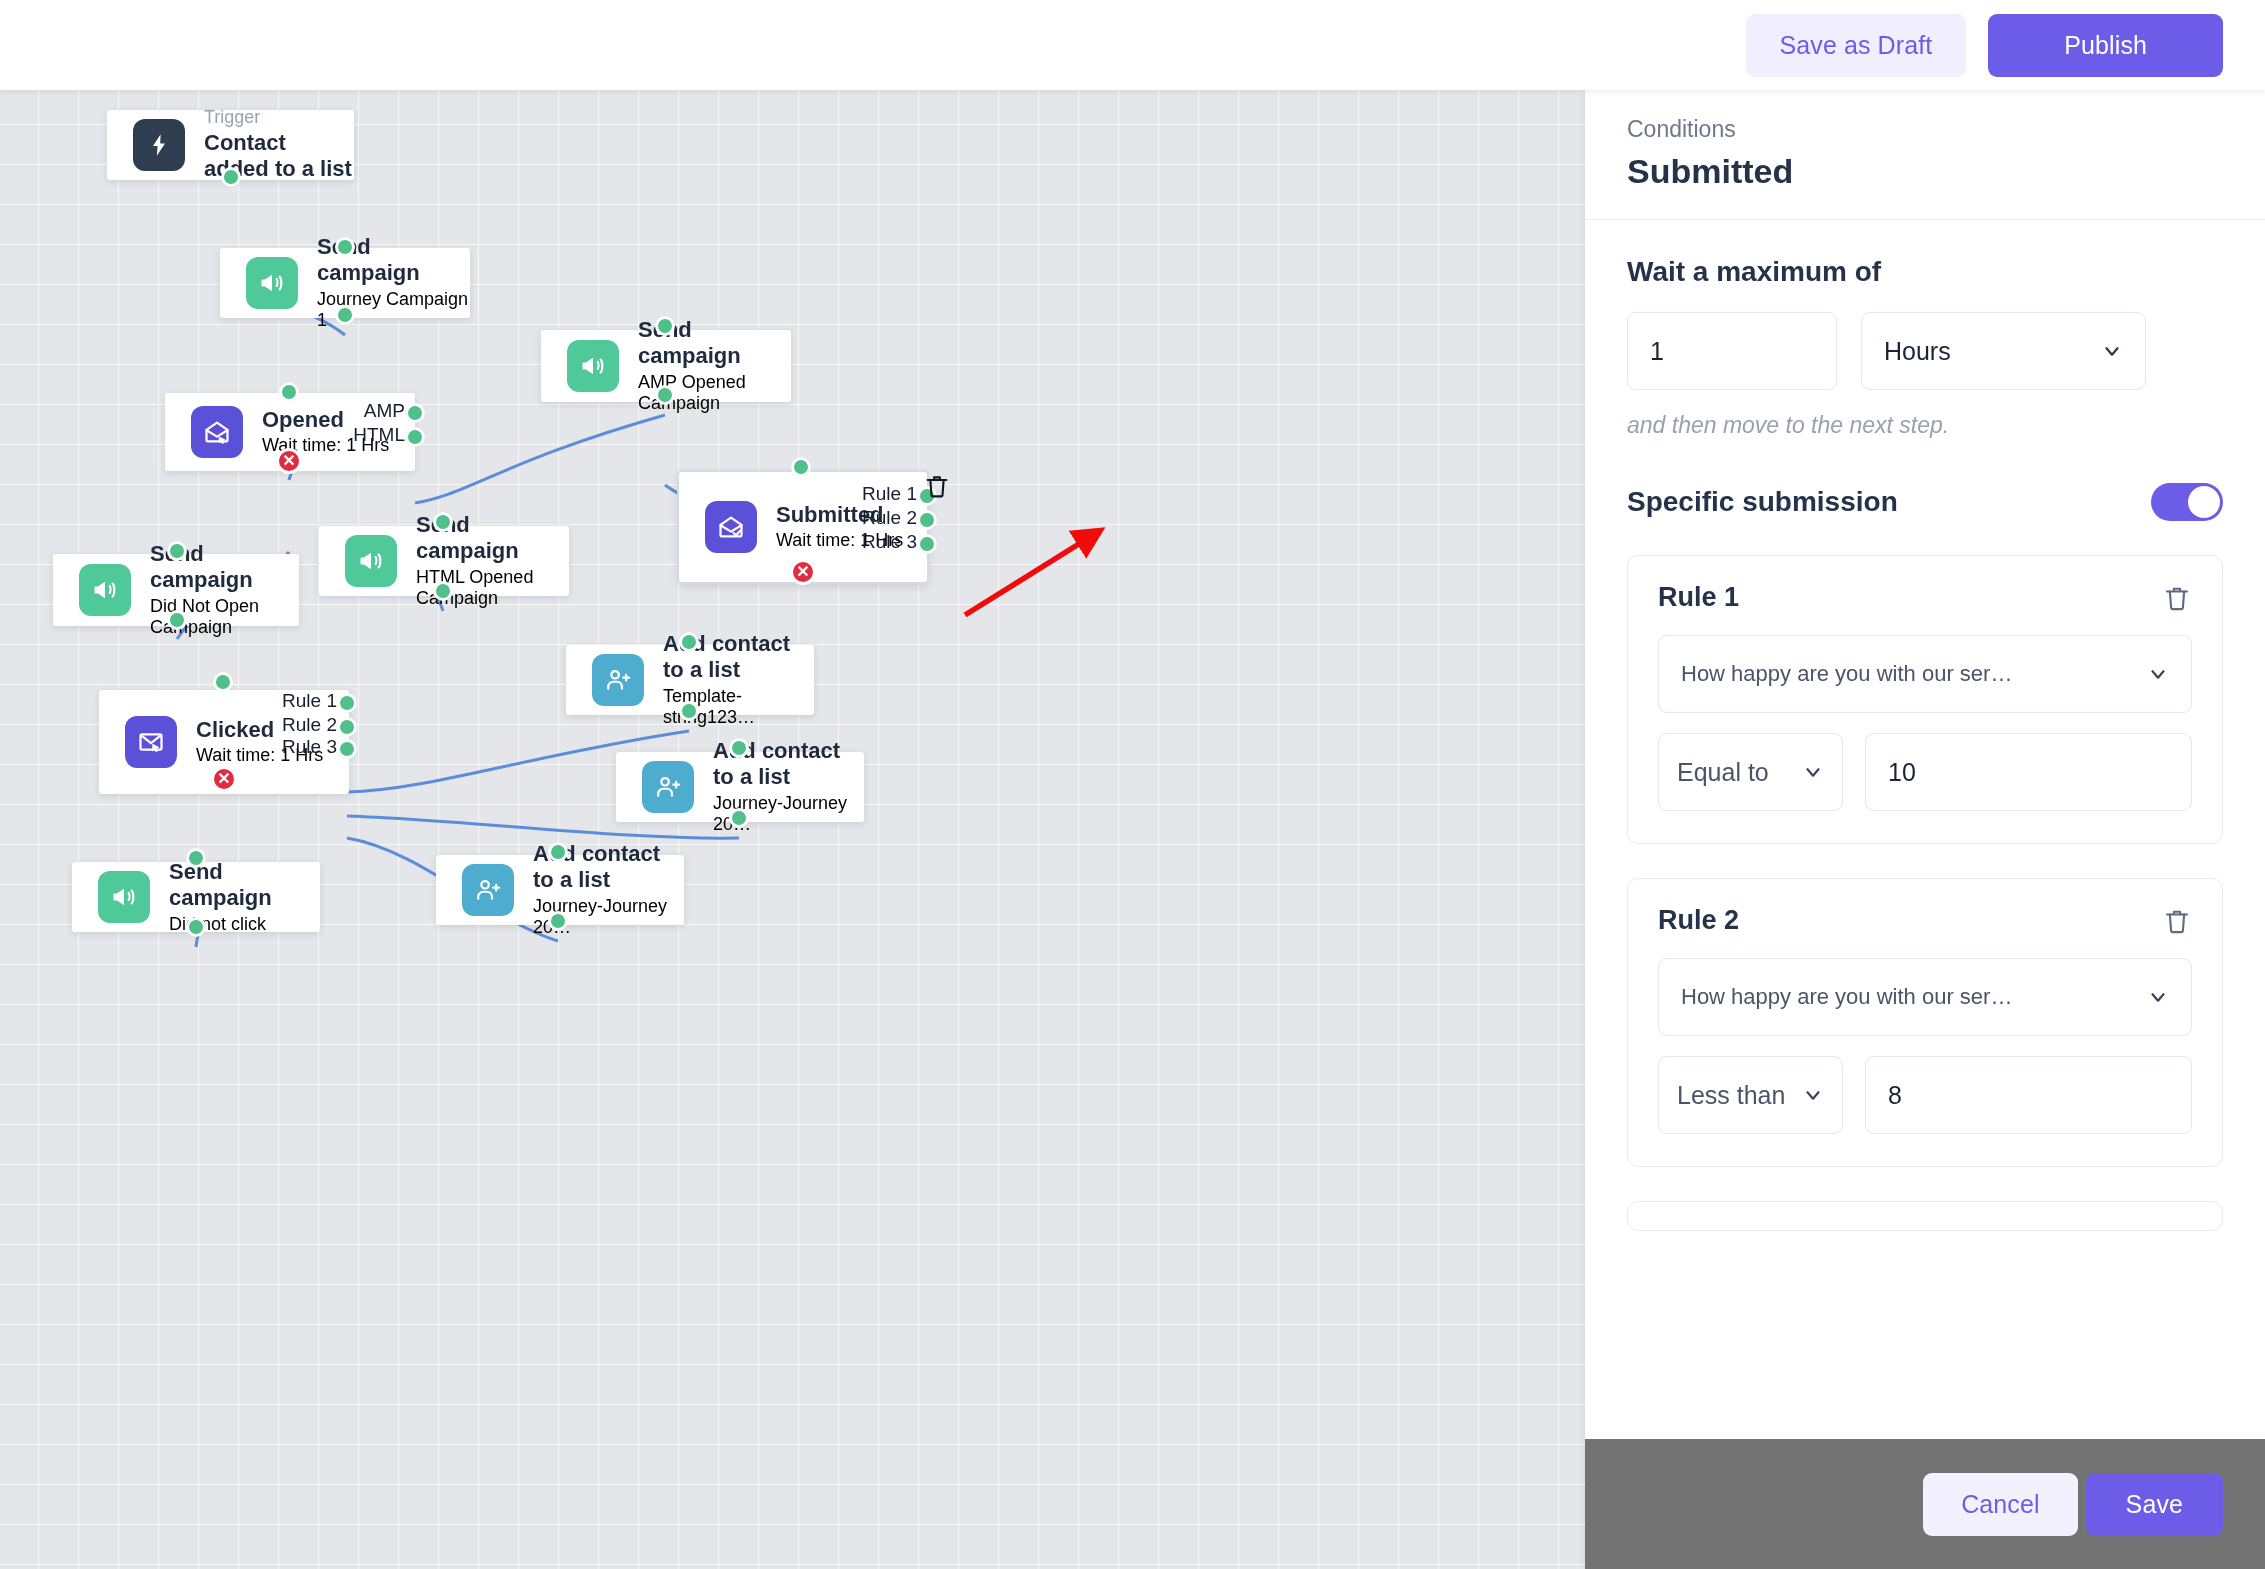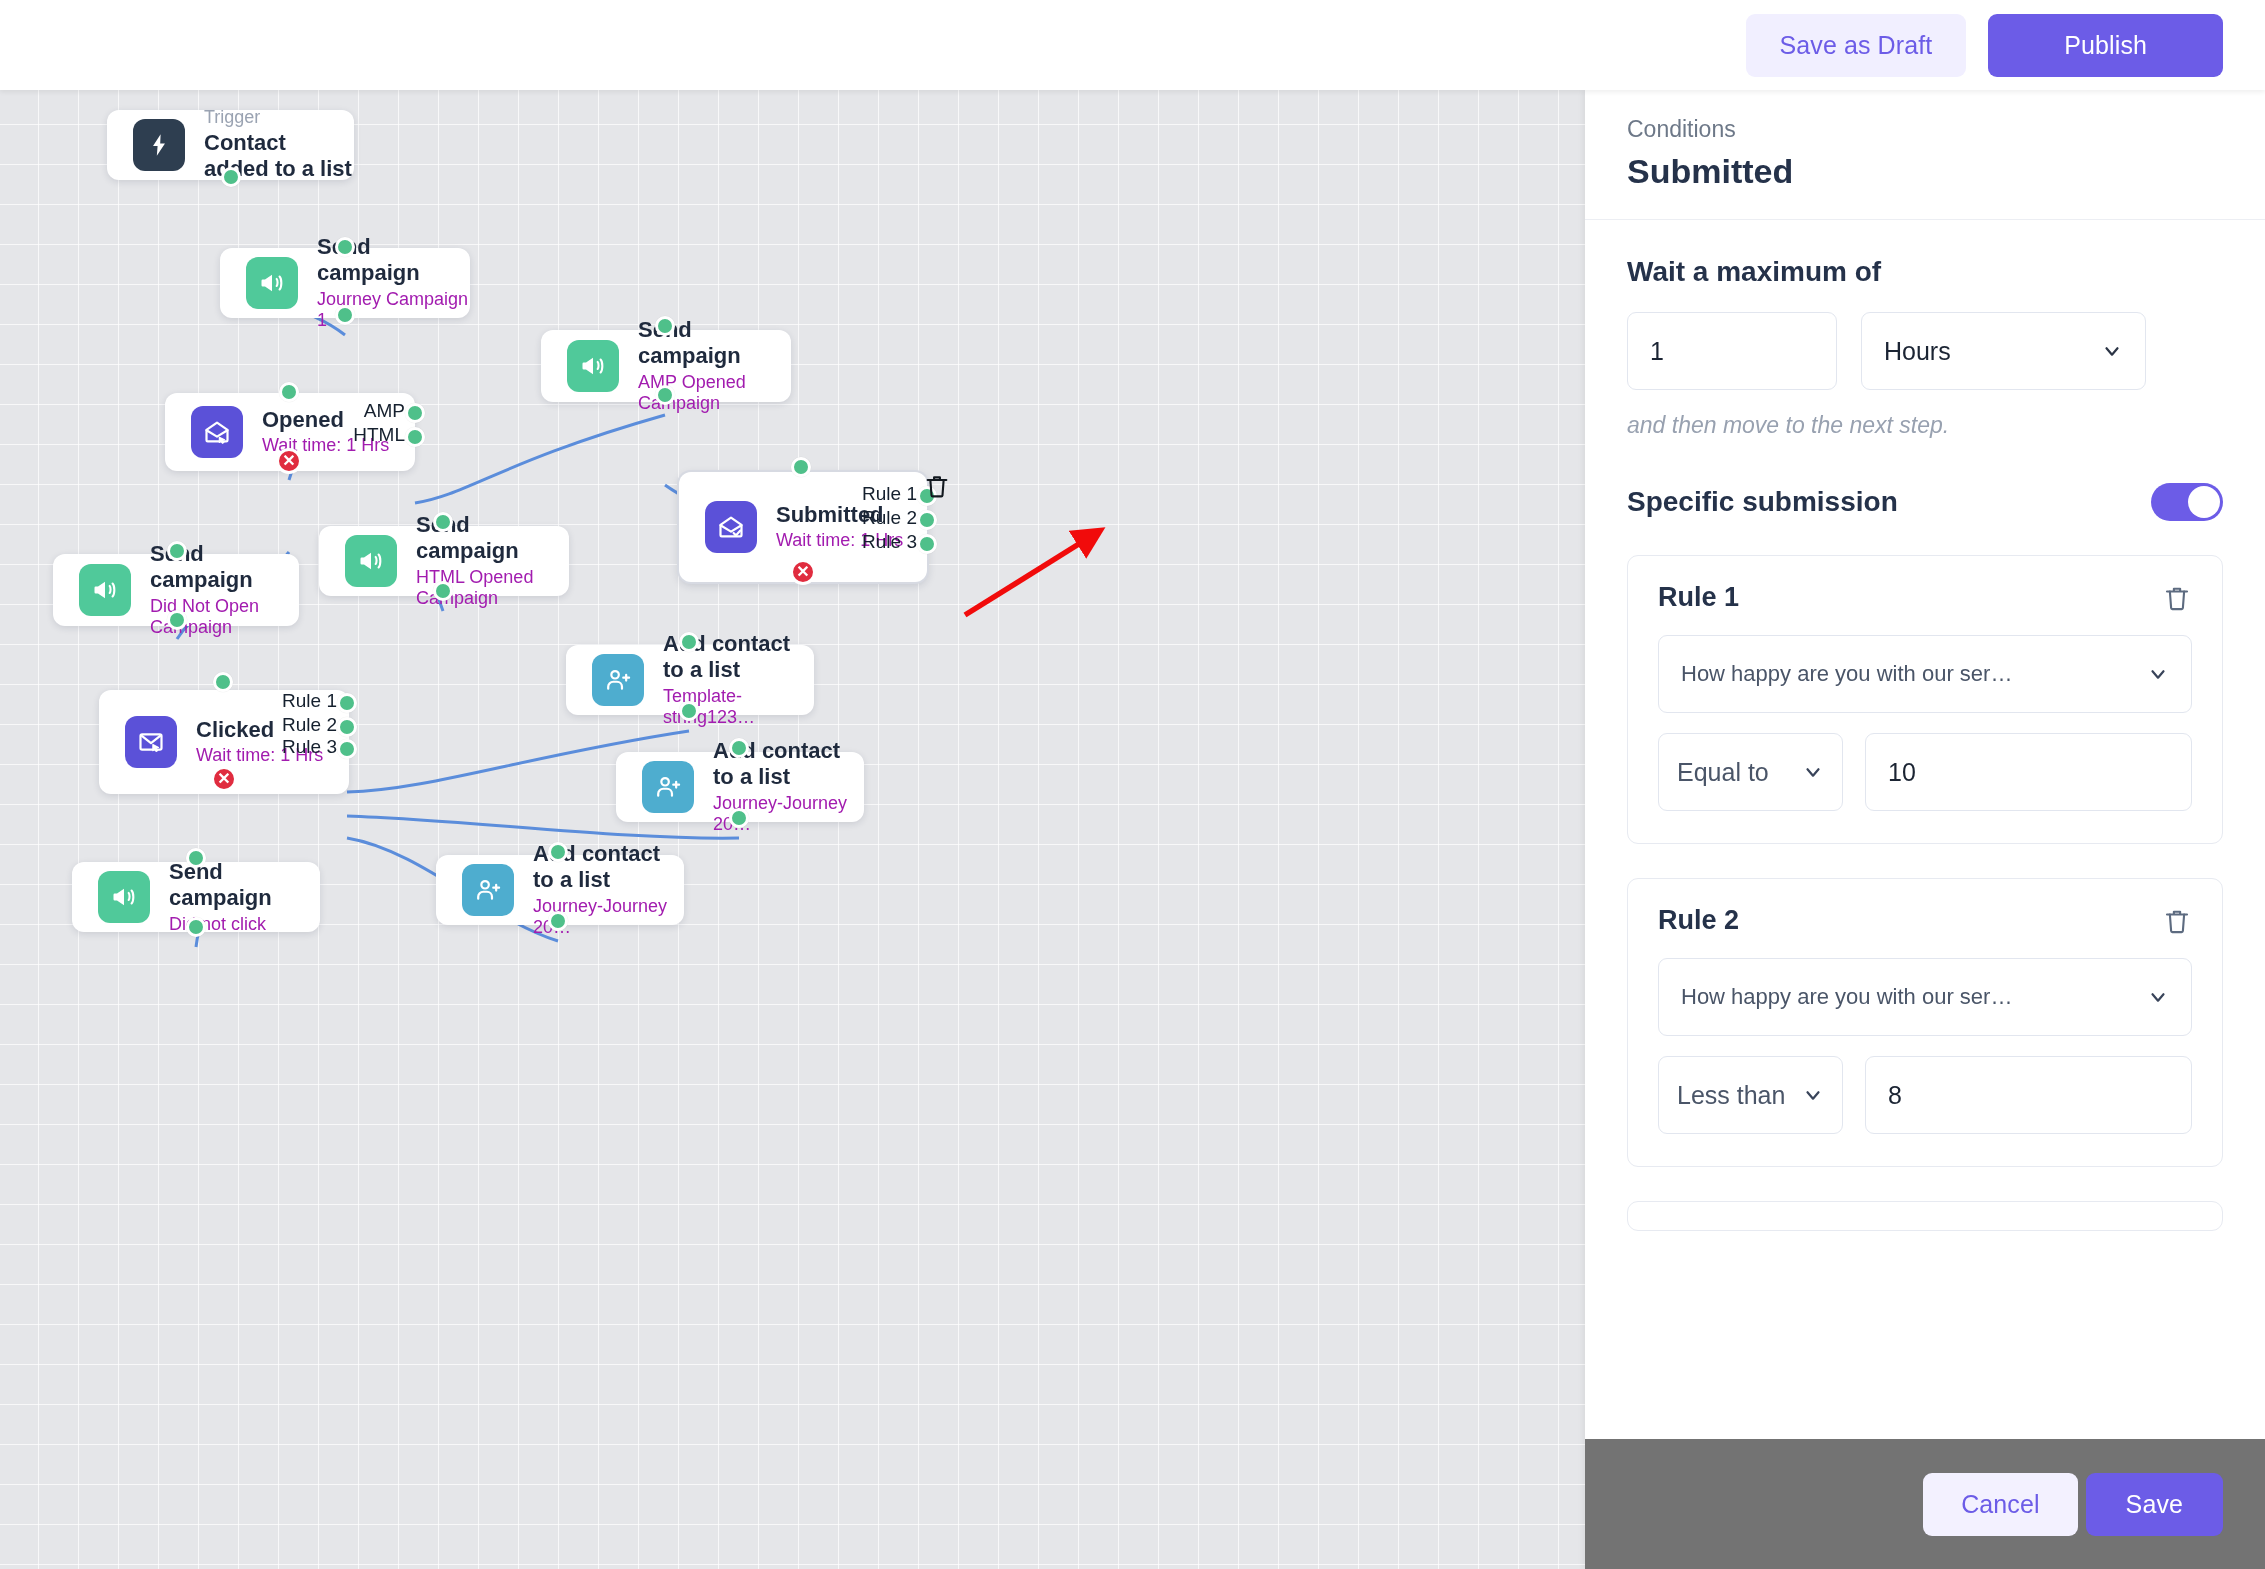--- a/index.html
+++ b/index.html
@@ -44,39 +44,39 @@
       linear-gradient(to bottom, rgba(255,255,255,.72) 1px, transparent 1px);
     background-size: 40px 40px;
     background-position: -2px -6px;
     overflow: hidden;
   }
   .edges { position: absolute; left: 0; top: 0; width: 1585px; height: 1479px; pointer-events: none; }
 
   .node {
     position: absolute;
     background: #ffffff;
-    border-radius: 12px;
+    border-radius: 3px;
     box-shadow: 0 2px 7px rgba(30,40,70,.13);
     display: flex; align-items: center;
   }
   .node.selected { box-shadow: 0 0 0 2px #d7dae2, 0 3px 10px rgba(30,40,70,.18); }
   .node-inner { display: flex; align-items: center; gap: 19px; padding-left: 26px; }
   .node-icon {
     width: 52px; height: 52px; border-radius: 12px;
     display: flex; align-items: center; justify-content: center;
     flex: none;
   }
   .ic-trigger { background: #2e3e50; }
   .ic-campaign { background: #50c99a; }
   .ic-opened, .ic-clicked, .ic-submitted { background: #5b51d8; }
   .ic-addlist { background: #4eadcf; }
   .node-texts { display: flex; flex-direction: column; gap: 2px; }
   .node-kicker { font-size: 18px; color: #9aa3b2; line-height: 1.1; }
   .node-title { font-size: 22px; font-weight: bold; color: #1f2a3d; line-height: 1.2; }
-  .node-sub { font-size: 18px; color: #a21caf; line-height: 1.2; }
+  .node-sub { font-size: 18px; color: #000000; line-height: 1.2; }
 
   
   .port {
     position: absolute; width: 20px; height: 20px; border-radius: 50%;
     background: #4fc08a; border: 3px solid #ffffff; box-shadow: 0 0 0 .5px rgba(0,0,0,.04);
     z-index: 6;
   }
   .port-err {
     position: absolute; width: 26px; height: 26px; border-radius: 50%;
     background: #e02c3f; border: 3px solid #ffffff;

